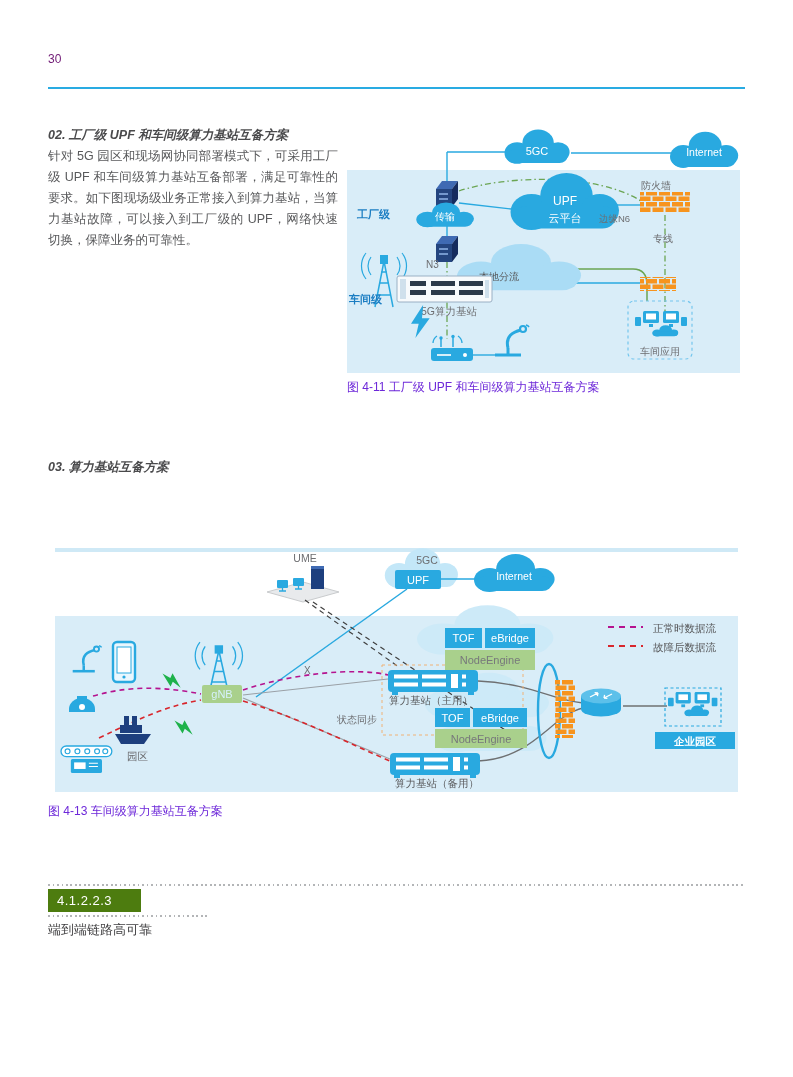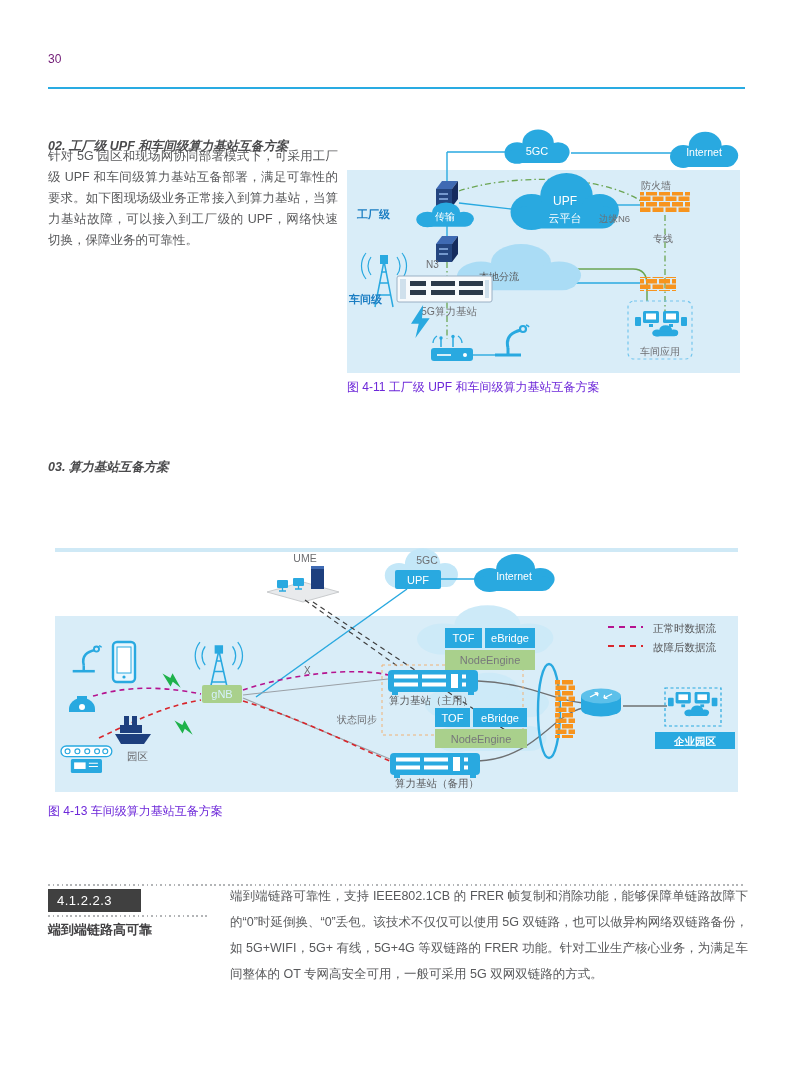--- a/index.html
+++ b/index.html
@@ -8,35 +8,35 @@
     font-family:"Liberation Sans","DejaVu Sans",sans-serif;color:#58595b;
   }
   .abs{position:absolute;}
   .page-number{left:48px;top:52px;font-size:12px;color:#701a75;}
   .top-rule{left:48px;top:87px;width:697px;height:2px;background:#29abe2;}
   .sec-title{font-size:12.5px;font-weight:bold;color:#4a4a4c;font-style:italic;}
   .body-text{font-size:12.5px;line-height:21px;color:#58595b;text-align:justify;}
   .caption{font-size:12px;color:#6d28d9;}
   .dotted-rule{height:2px;background-image:repeating-linear-gradient(90deg,#b3b5b7 0 1.5px,transparent 1.5px 4.5px);}
   .badge{
-    left:48px;top:889px;width:93px;height:23px;background:#404040;color:#ffffff;
+    left:48px;top:889px;width:93px;height:23px;background:#4d7c0f;color:#ffffff;
     font-size:13px;line-height:23px;padding-left:9px;box-sizing:border-box;letter-spacing:.5px;
   }
-  .bottom-heading{left:48px;top:921px;font-size:13px;font-weight:bold;color:#414042;}
+  .bottom-heading{left:48px;top:921px;font-size:13px;font-weight:normal;color:#414042;}
   svg text{font-family:"Liberation Sans","DejaVu Sans",sans-serif;}
 </style>
 </head>
 <body>
 
 <div class="page">
 
   <div class="abs page-number">30</div>
   <div class="abs top-rule"></div>
 
-  <div class="abs sec-title t" style="left:48px;top:138px;">02. 工厂级 UPF 和车间级算力基站互备方案</div>
+  <div class="abs sec-title t" style="left:48px;top:127px;">02. 工厂级 UPF 和车间级算力基站互备方案</div>
   <div class="abs body-text" style="left:48px;top:146px;width:290px;">针对 5G 园区和现场网协同部署模式下，可采用工厂级 UPF 和车间级算力基站互备部署，满足可靠性的要求。如下图现场级业务正常接入到算力基站，当算力基站故障，可以接入到工厂级的 UPF，网络快速切换，保障业务的可靠性。</div>
 
   <div class="abs" style="left:347px;top:125px;width:393px;height:248px;">
     <svg width="393" height="248" viewBox="0 0 393 248">
       <defs>
         <g id="cloudA">
           <circle cx="22" cy="30" r="12"></circle>
             <circle cx="42" cy="19" r="15"></circle>
           <circle cx="61" cy="29" r="11"></circle>
             <rect x="12" y="26" width="58" height="15" rx="7.5"></rect>
@@ -376,15 +376,14 @@
       <rect x="600" y="184" width="80" height="17" fill="#29a9e0"></rect>
       <text x="640" y="196.5" text-anchor="middle" font-size="10.5" font-weight="bold" fill="#ffffff">企业园区</text>
     </svg>
   </div>
   <div class="abs caption" style="left:48px;top:803px;">图 4-13 车间级算力基站互备方案</div>
 
   <div class="abs dotted-rule" style="left:48px;top:884px;width:697px;"></div>
   <div class="abs badge">4.1.2.2.3</div>
   <div class="abs dotted-rule" style="left:48px;top:915px;width:160px;"></div>
   <div class="abs bottom-heading">端到端链路高可靠</div>
-  <div class="abs body-text" style="left:230px;top:883px;width:518px;line-height:26px;">端到端链路可靠性，支持 IEEE802.1CB 的 FRER 帧复制和消除功能，能够保障单链路故障下的“0”时延倒换、“0”丢包。该技术不仅仅可以使用 5G 双链路，也可以做异构网络双链路备份，如 5G+WIFI，5G+ 有线，5G+4G 等双链路的 FRER 功能。针对工业生产核心业务，为满足车间整体的 OT 专网高安全可用，一般可采用 5G 双网双链路的方式。</div>
 
 </div>
 
 </body></html>

